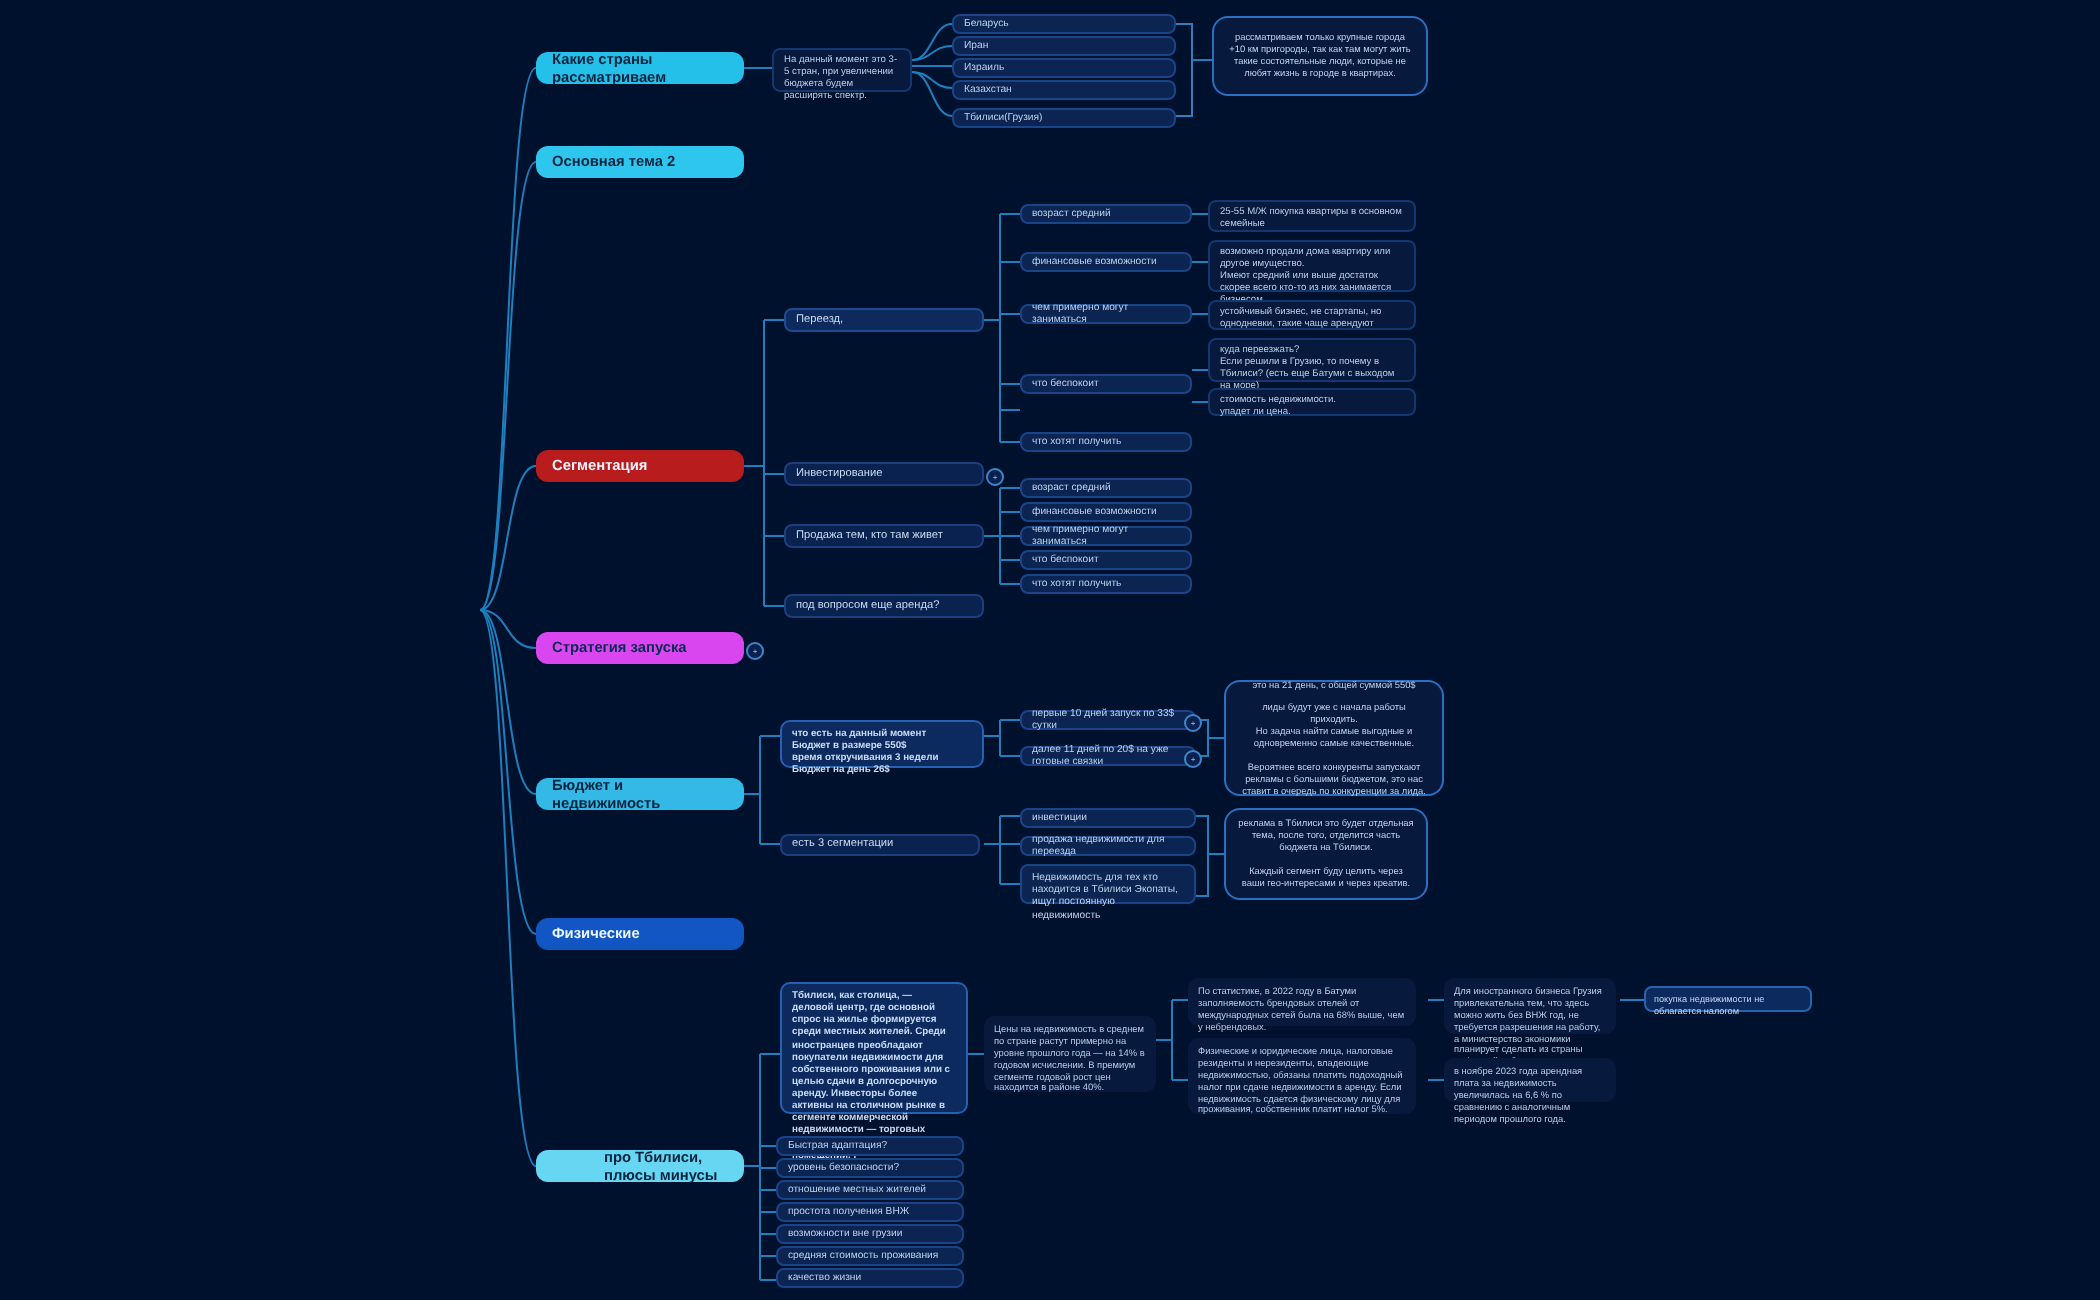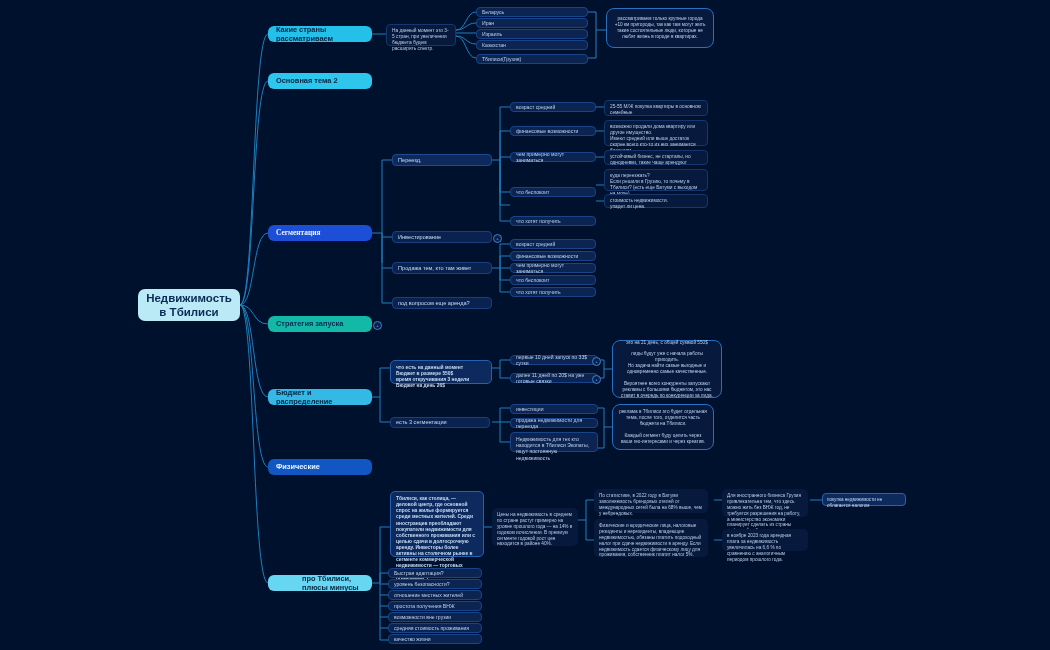--- a/index.html
+++ b/index.html
@@ -34,22 +34,22 @@
   
   .branch{
     font-weight:bold;
     font-size:7.4px;
     padding:3px 8px;
     border-radius:6px;
     color:#07243f;
   }
   .branch.c1{background:#25c0ea;}
   .branch.c2{background:#2fc6ee;}
-  .branch.c3{background:#1d4ed8;color:#eaf6ff;font-family:Liberation Serif, serif;}
-  .branch.c4{background:#14b8a6;color:#0b2a55;}
+  .branch.c3{background:#b91c1c;color:#eaf6ff;}
+  .branch.c4{background:#d946ef;color:#0b2a55;}
   .branch.c5{background:#34b9e6;color:#07243f;}
   .branch.c6{background:#1256c4;color:#eaf6ff;}
   .branch.c7{background:#67d6f2;color:#07243f;}
 
   
   .lvl2{
     background:#0e2a5c;
     border:1px solid #1d4a91;
     color:#c9dcf2;
     font-size:5.6px;
@@ -227,32 +227,31 @@
       <path d="M578 520 L 586 520 L 586 500"></path>
       <path d="M586 520 L 586 540"></path>
       <path d="M586 500 L 594 500"></path>
       <path d="M586 540 L 594 540"></path>
       <path d="M714 500 L 722 500"></path>
       <path d="M714 540 L 722 540"></path>
       <path d="M810 500 L 822 500"></path>
     </g>
   </svg>
 
-  <div class="node central" style="left:138px;top:289px;width:102px;height:32px;">Недвижимость в Тбилиси</div>
 
   <div class="node branch c1" style="left:268px;top:26px;width:104px;height:16px;">Какие страны рассматриваем</div>
 
   <div class="node branch c2" style="left:268px;top:73px;width:104px;height:16px;">Основная тема 2</div>
 
   <div class="node branch c3" style="left:268px;top:225px;width:104px;height:16px;">Сегментация</div>
 
   <div class="node branch c4" style="left:268px;top:316px;width:104px;height:16px;">Стратегия запуска</div>
   <div class="badge" style="left:373px;top:321px;">+</div>
 
-  <div class="node branch c5" style="left:268px;top:389px;width:104px;height:16px;">Бюджет и распределение</div>
+  <div class="node branch c5" style="left:268px;top:389px;width:104px;height:16px;">Бюджет и недвижимость</div>
 
   <div class="node branch c6" style="left:268px;top:459px;width:104px;height:16px;">Физические</div>
 
   <div class="node branch c7" style="left:268px;top:575px;width:104px;height:16px;padding-left:34px;">про Тбилиси, плюсы минусы</div>
 
   <div class="node leafbox" style="left:386px;top:24px;width:70px;height:22px;">На данный момент это 3-5 стран, при увеличении бюджета будем расширять спектр.</div>
 
   <div class="node lvl3" style="left:476px;top:7px;width:112px;height:10px;">Беларусь</div>
   <div class="node lvl3" style="left:476px;top:18px;width:112px;height:10px;">Иран</div>
   <div class="node lvl3" style="left:476px;top:29px;width:112px;height:10px;">Израиль</div>

